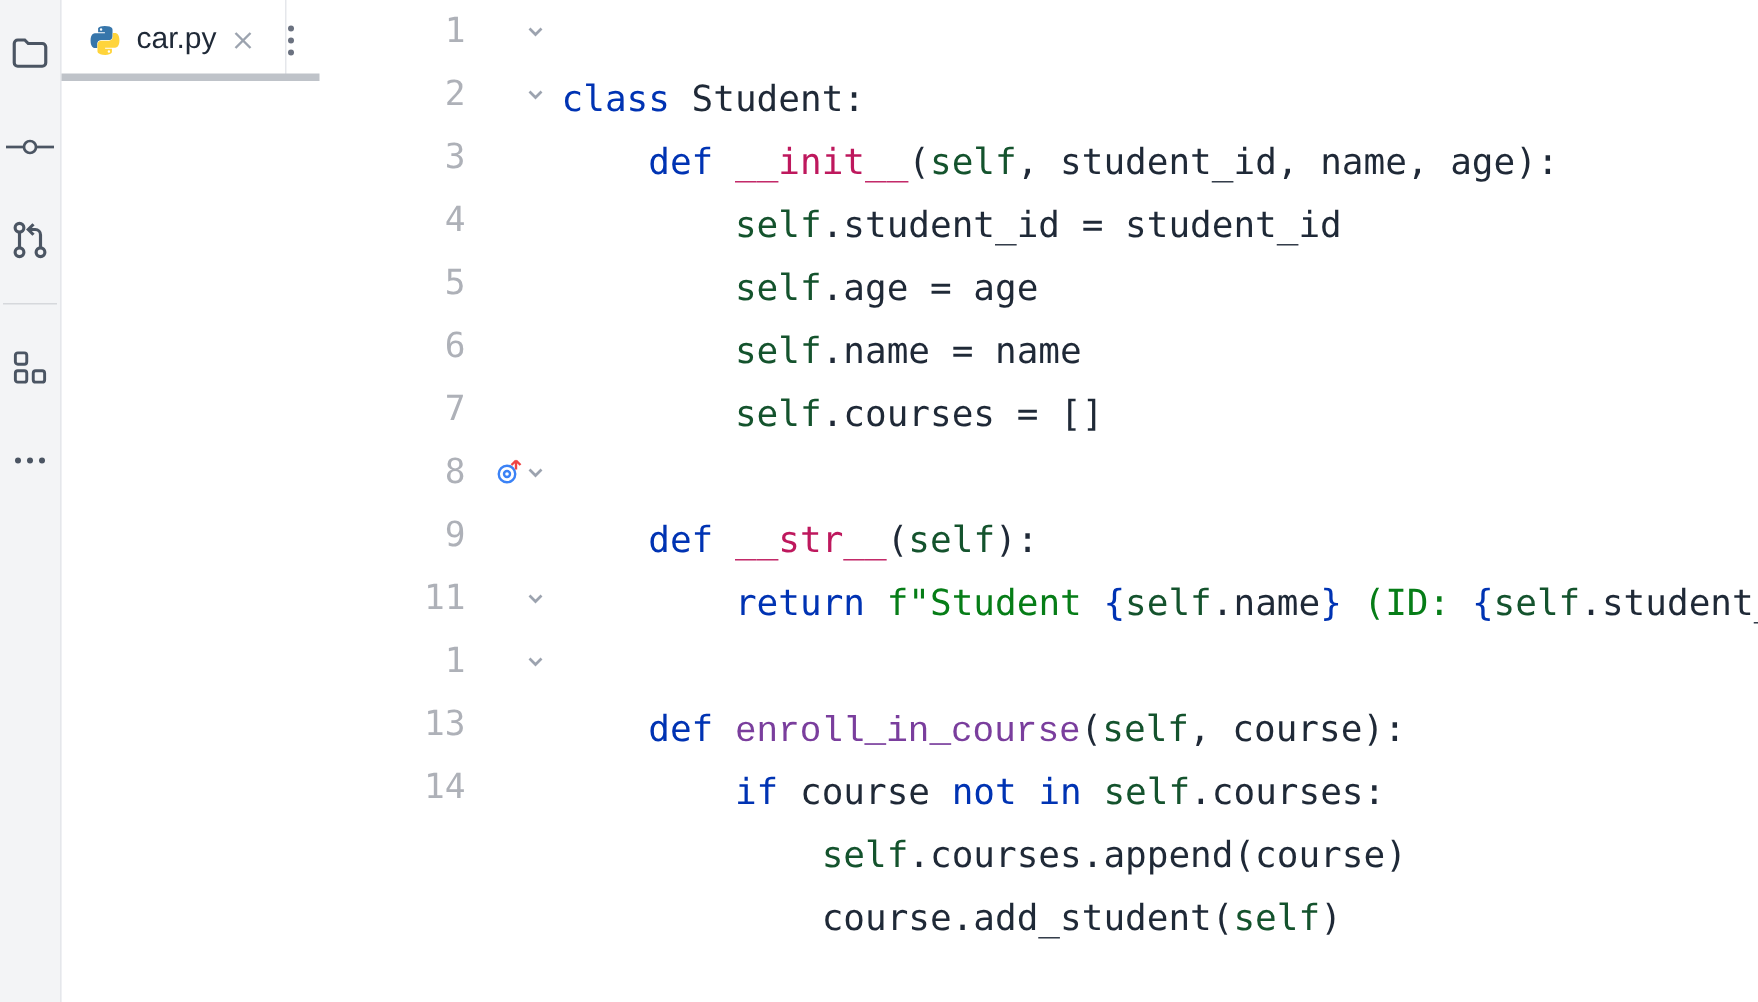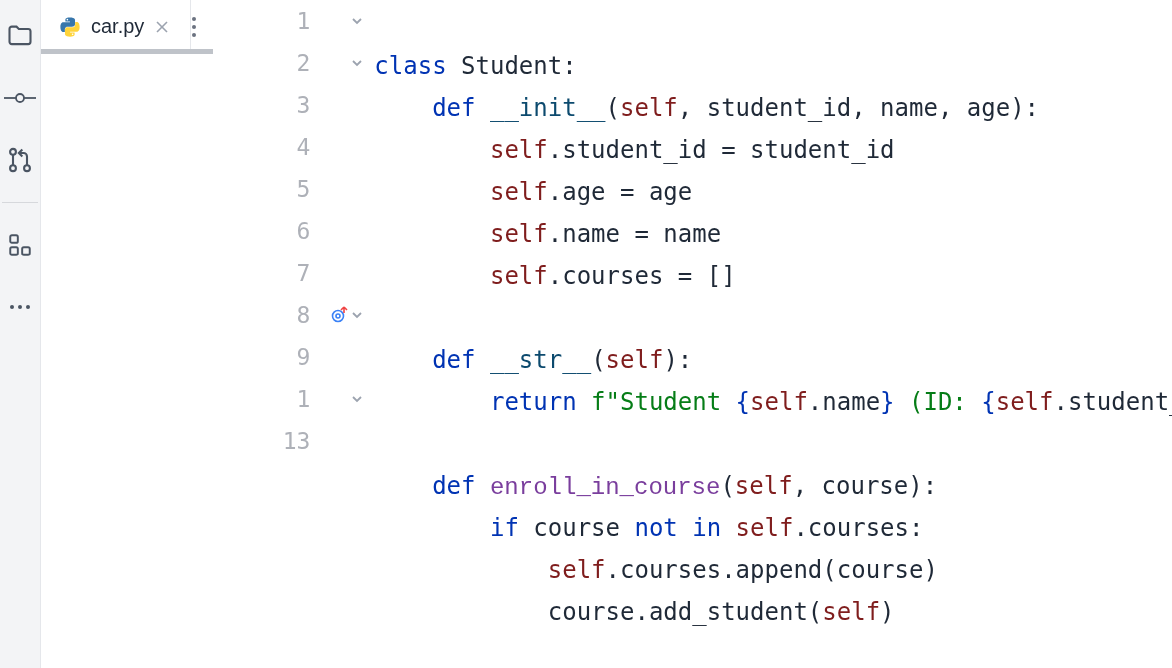--- a/index.html
+++ b/index.html
@@ -132,22 +132,22 @@
   position: relative;
   margin-top: 45px;
 }
 .code-line {
   height: 42px;
   white-space: pre;
   color: #1f2937;
 }
 .kw { color: #0033B3; }
 .fname { color: #7A3E9D; font-family: Liberation Mono, monospace; }
-.dunder { color: #0c4a6e; }
-.selfkw { color: #7f1d1d; }
+.dunder { color: #be185d; }
+.selfkw { color: #14532d; }
 .string { color: #067D17; }
 .fstring-brace { color: #0033B3; }
 .status-check {
   position: absolute;
   top: 12px;
   right: 16px;
   color: #12a150;
 }
 .scrollbar {
   position: absolute;
@@ -306,31 +306,45 @@
                 <polyline points="3 5 7 9 11 5"></polyline>
               </svg>
             </span>
           </span>
         </div>
         <div class="gutter-row">
           <span class="line-num">9</span>
           <span class="gutter-icons"></span>
         </div>
         <div class="gutter-row">
+          <span class="line-num">11</span>
+          <span class="gutter-icons">
+            <span class="fold-chevron">
+              <svg width="14" height="14" viewBox="0 0 14 14" fill="none" stroke="currentColor" stroke-width="1.8">
+                <polyline points="3 5 7 9 11 5"></polyline>
+              </svg>
+            </span>
+          </span>
+        </div>
+        <div class="gutter-row">
           <span class="line-num">1</span>
           <span class="gutter-icons">
             <span class="fold-chevron">
               <svg width="14" height="14" viewBox="0 0 14 14" fill="none" stroke="currentColor" stroke-width="1.8">
                 <polyline points="3 5 7 9 11 5"></polyline>
               </svg>
             </span>
           </span>
         </div>
         <div class="gutter-row">
           <span class="line-num">13</span>
+          <span class="gutter-icons"></span>
+        </div>
+        <div class="gutter-row">
+          <span class="line-num">14</span>
           <span class="gutter-icons"></span>
         </div>
       </div>
     <div class="code-area" id="code">
         <div class="code-line"><span class="kw">class</span> Student:</div>
         <div class="code-line">    <span class="kw">def</span> <span class="dunder">__init__</span>(<span class="selfkw">self</span>, student_id, name, age):</div>
         <div class="code-line">        <span class="selfkw">self</span>.student_id = student_id</div>
         <div class="code-line">        <span class="selfkw">self</span>.age = age</div>
         <div class="code-line">        <span class="selfkw">self</span>.name = name</div>
         <div class="code-line">        <span class="selfkw">self</span>.courses = []</div>

